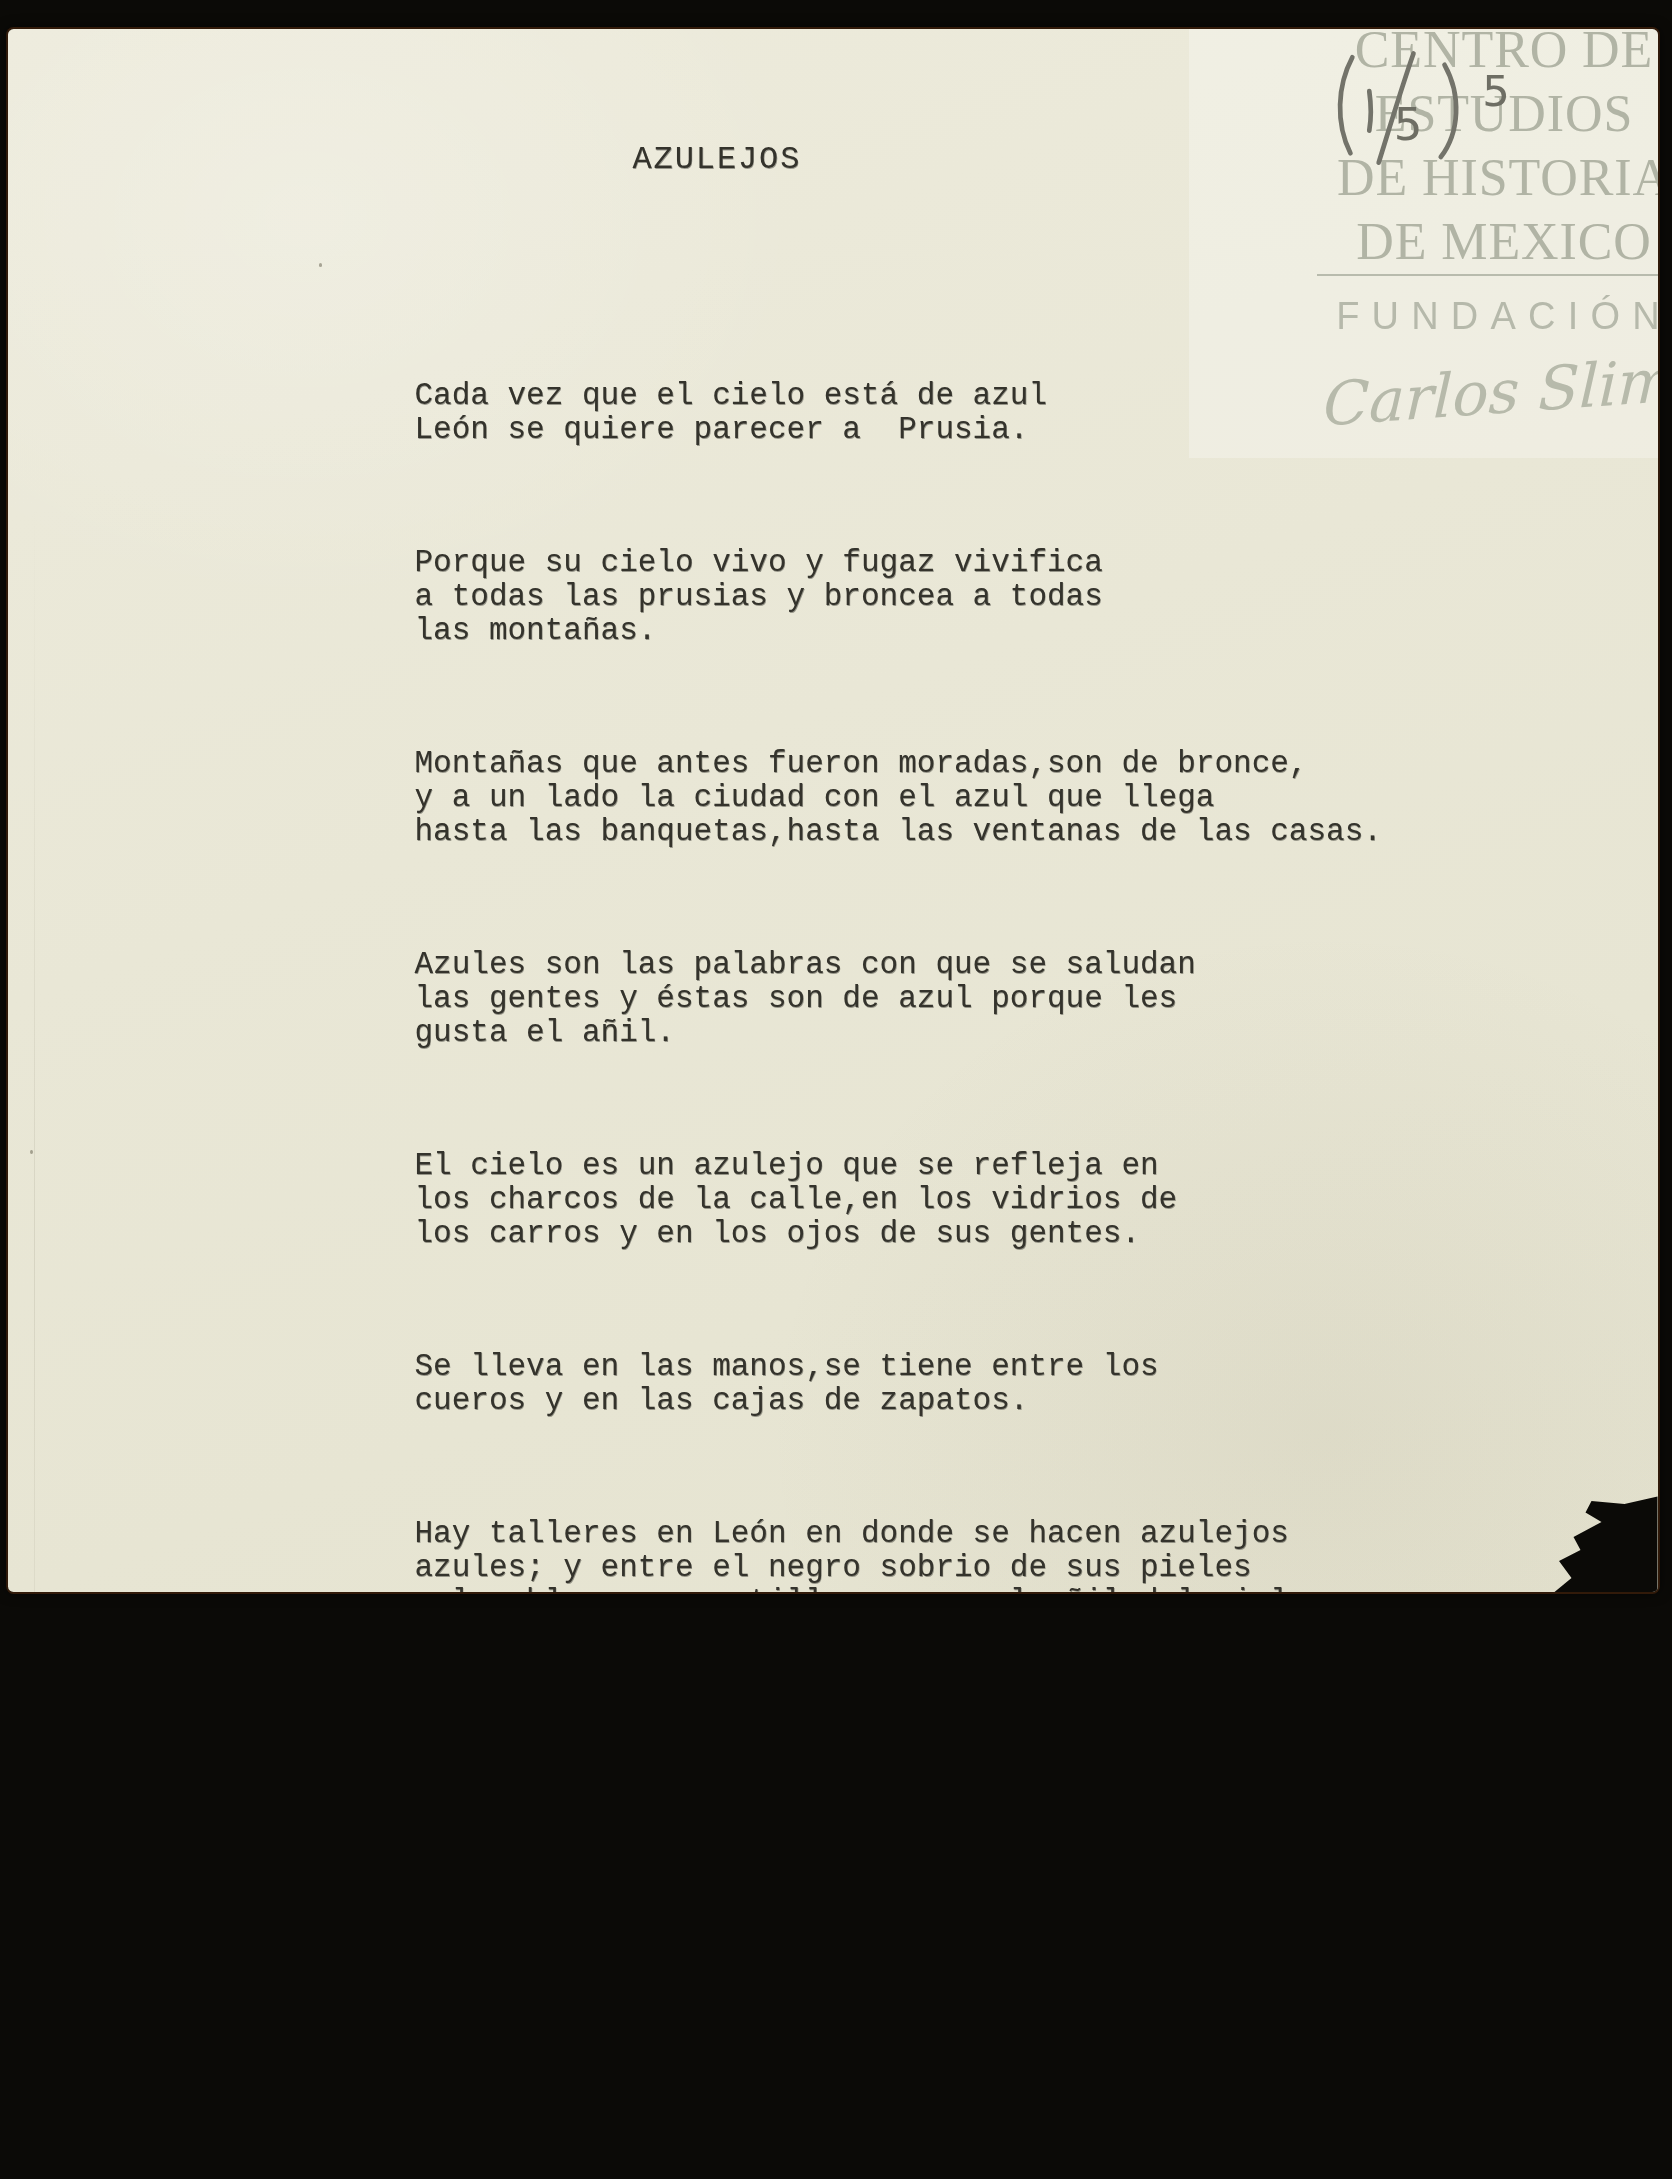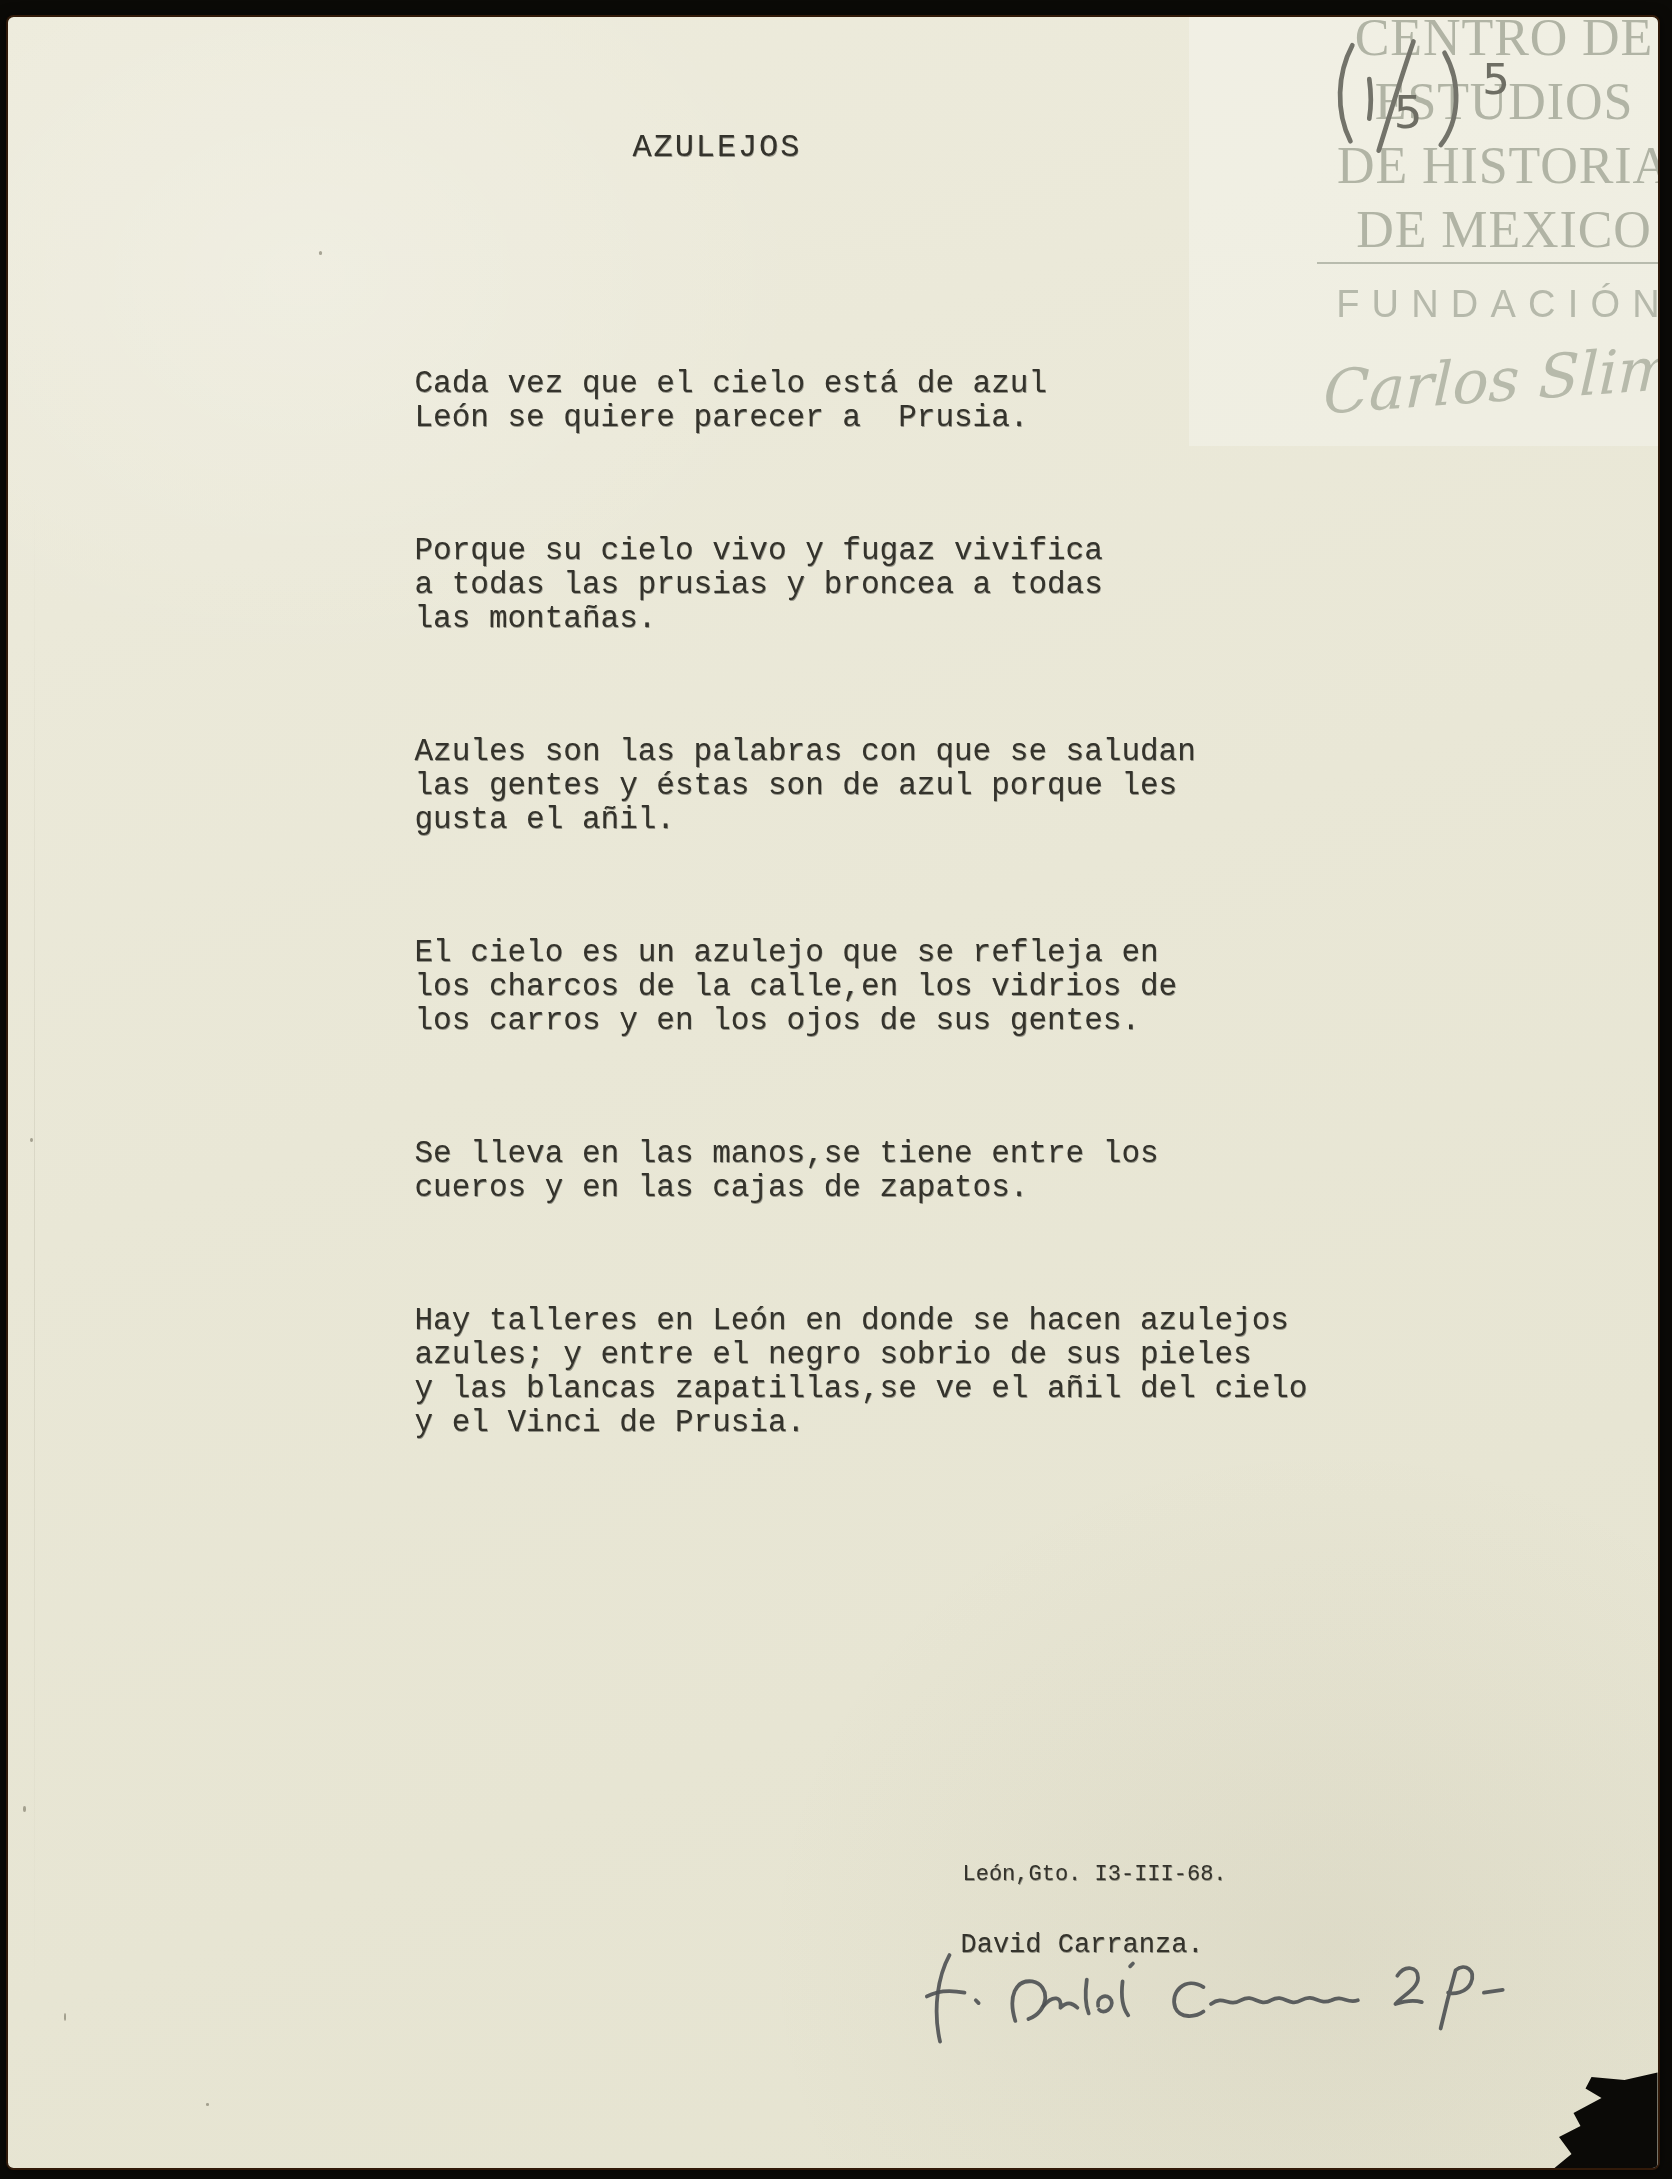--- a/index.html
+++ b/index.html
@@ -4,21 +4,21 @@
 <title>Scanned typewritten poem</title>
 <style>
   html,body{margin:0;padding:0;}
   body{
     width:1672px;height:2180px;position:relative;
     background:#0b0a07;overflow:hidden;
     font-family:"Liberation Sans",sans-serif;
   }
   .scan{position:absolute;inset:0;background:#0b0a07;overflow:hidden;}
   .paper{
-    position:absolute;left:7.5px;top:17px;width:1650px;height:2151px;
+    position:absolute;left:7.5px;top:29px;width:1650px;height:1563px;
     background:
       radial-gradient(847px 659px at 18% 12%, rgba(255,255,255,0.20), rgba(255,255,255,0) 60%),
       radial-gradient(942px 847px at 80% 90%, rgba(120,110,80,0.08), rgba(0,0,0,0) 60%),
       linear-gradient(160deg,#edebdc 0%,#e9e7d6 45%,#e5e3d0 100%);
     border-radius:5.6px;
     box-shadow:0 0 0 1.9px rgba(86,44,14,0.55), 0 0 13px rgba(0,0,0,0.8);
     overflow:hidden;
   }
   .crease{position:absolute;left:26px;top:471px;width:1.9px;height:1507px;
     background:linear-gradient(rgba(110,105,85,0), rgba(110,105,85,0.14), rgba(110,105,85,0));}
@@ -91,20 +91,23 @@
     </svg>
 
     <div class="typed doc-title">AZULEJOS</div>
 
     <div class="poem typed">
       <div class="stanza">Cada vez que el cielo está de azul
 León se quiere parecer a  Prusia.</div>
       <div class="stanza">Porque su cielo vivo y fugaz vivifica
 a todas las prusias y broncea a todas
 las montañas.</div>
+      <div class="stanza">Montañas que antes fueron moradas,son de bronce,
+y a un lado la ciudad con el azul que llega
+hasta las banquetas,hasta las ventanas de las casas.</div>
       <div class="stanza">Azules son las palabras con que se saludan
 las gentes y éstas son de azul porque les
 gusta el añil.</div>
       <div class="stanza">El cielo es un azulejo que se refleja en
 los charcos de la calle,en los vidrios de
 los carros y en los ojos de sus gentes.</div>
       <div class="stanza">Se lleva en las manos,se tiene entre los
 cueros y en las cajas de zapatos.</div>
       <div class="stanza">Hay talleres en León en donde se hacen azulejos
 azules; y entre el negro sobrio de sus pieles

